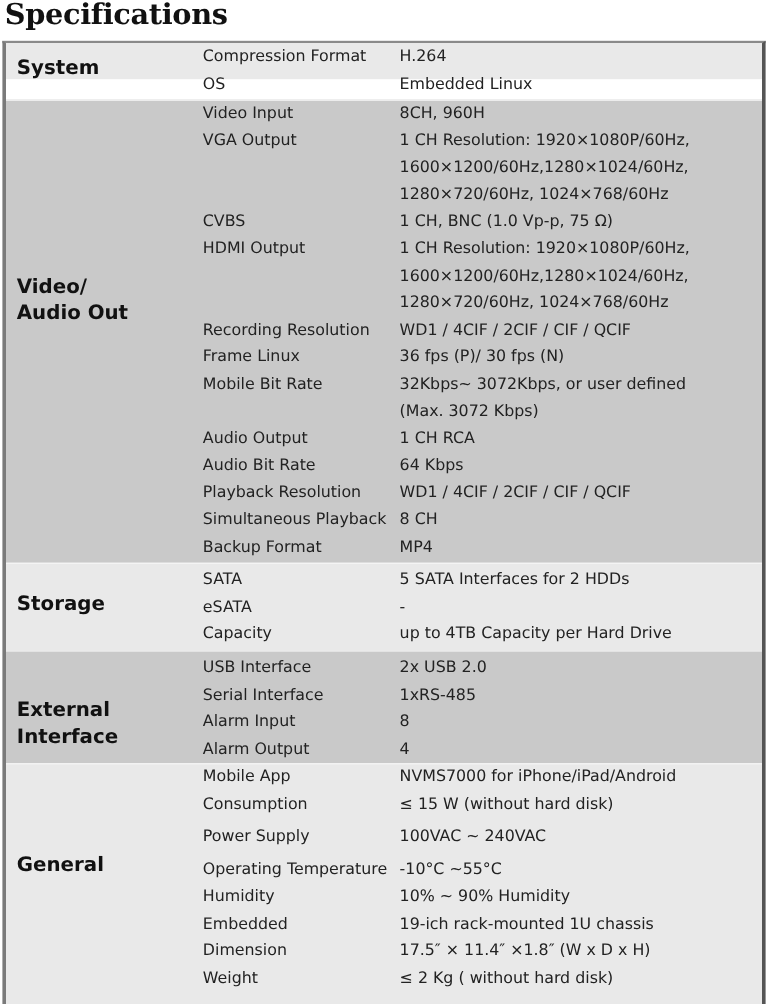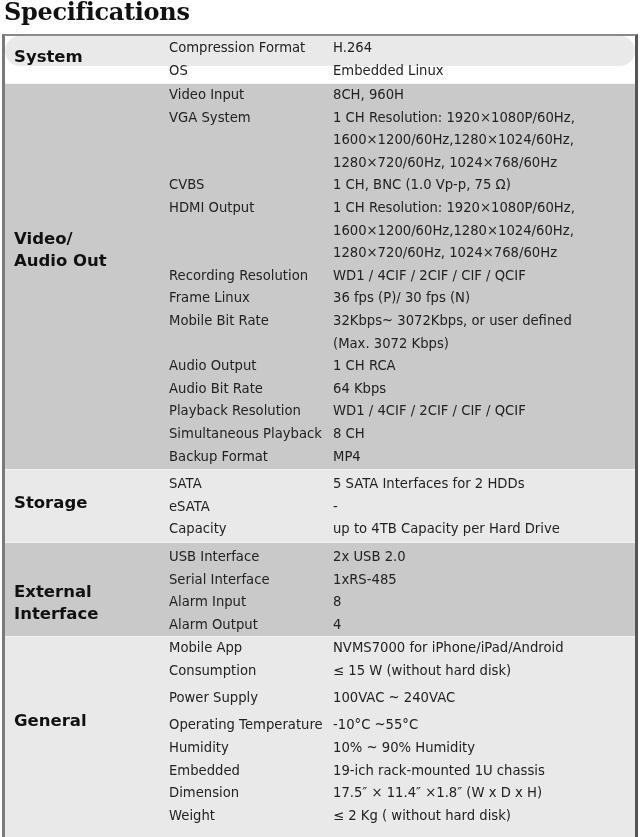--- a/index.html
+++ b/index.html
@@ -76,41 +76,41 @@
       white-space: pre-line;
     }
   </style>
 </head>
 <body>
 
 <h1 class="page-title">Specifications</h1>
 
 <div class="spec-table">
 
-  <div class="section light" style="top:0px;height:30px;border-radius:21px;">
+  <div class="section light" style="top:0px;height:30px;">
     <div class="section-title" style="top:10px;">System</div>
     <div class="row" style="top:1px;">
       <span class="label">Compression Format</span>
       <span class="value">H.264</span>
     </div>
     <div class="row" style="top:24px;">
       <span class="label">OS</span>
       <span class="value">Embedded Linux</span>
     </div>
   </div>
 
   <div class="section dark" style="top:47px;height:386px;">
     <div class="section-title" style="top:144px;">Video/
 Audio Out</div>
     <div class="row" style="top:0px;">
       <span class="label">Video Input</span>
       <span class="value">8CH, 960H</span>
     </div>
     <div class="row" style="top:22.6px;">
-      <span class="label">VGA System</span>
+      <span class="label">VGA Output</span>
       <span class="value">1 CH Resolution: 1920×1080P/60Hz,
 1600×1200/60Hz,1280×1024/60Hz,
 1280×720/60Hz, 1024×768/60Hz</span>
     </div>
     <div class="row" style="top:90.4px;">
       <span class="label">CVBS</span>
       <span class="value">1 CH, BNC (1.0 Vp-p, 75 Ω)</span>
     </div>
     <div class="row" style="top:113px;">
       <span class="label">HDMI Output</span>

